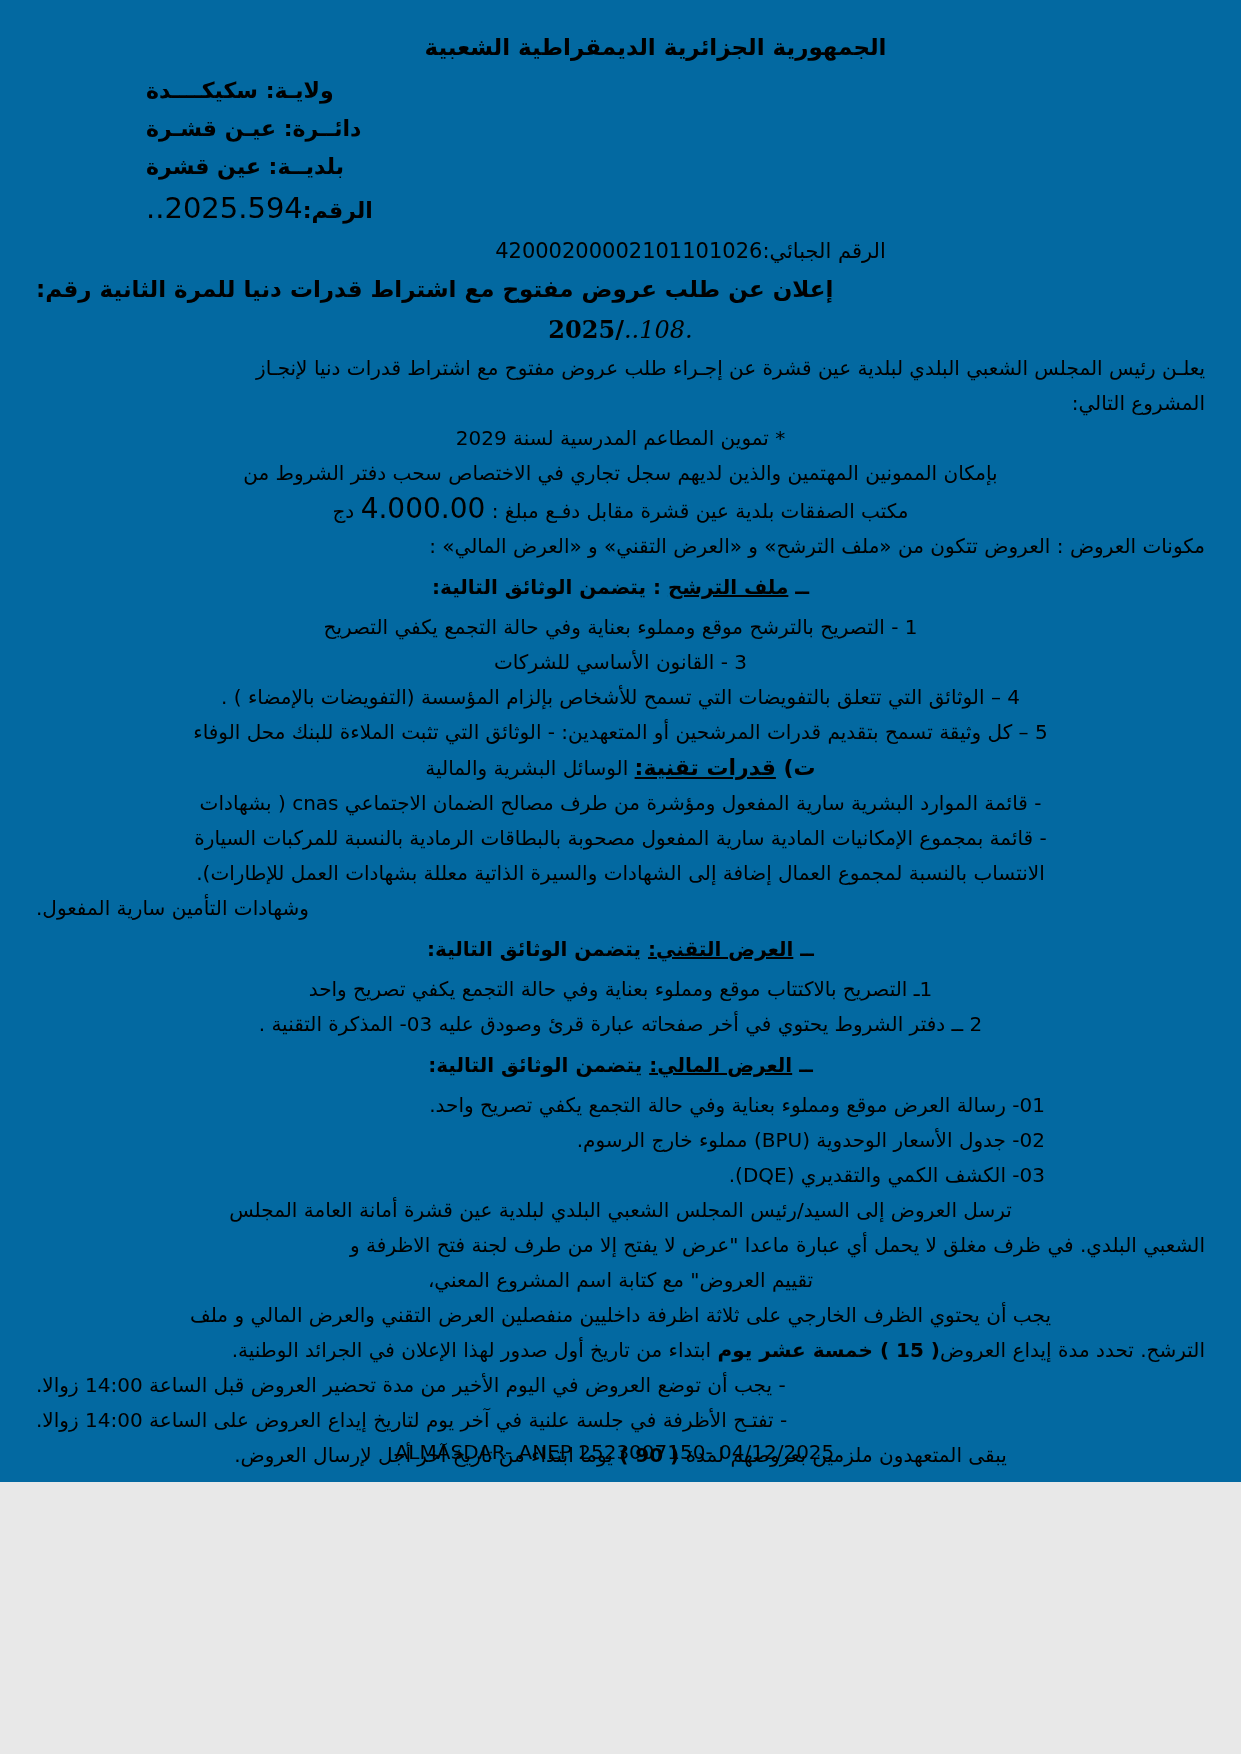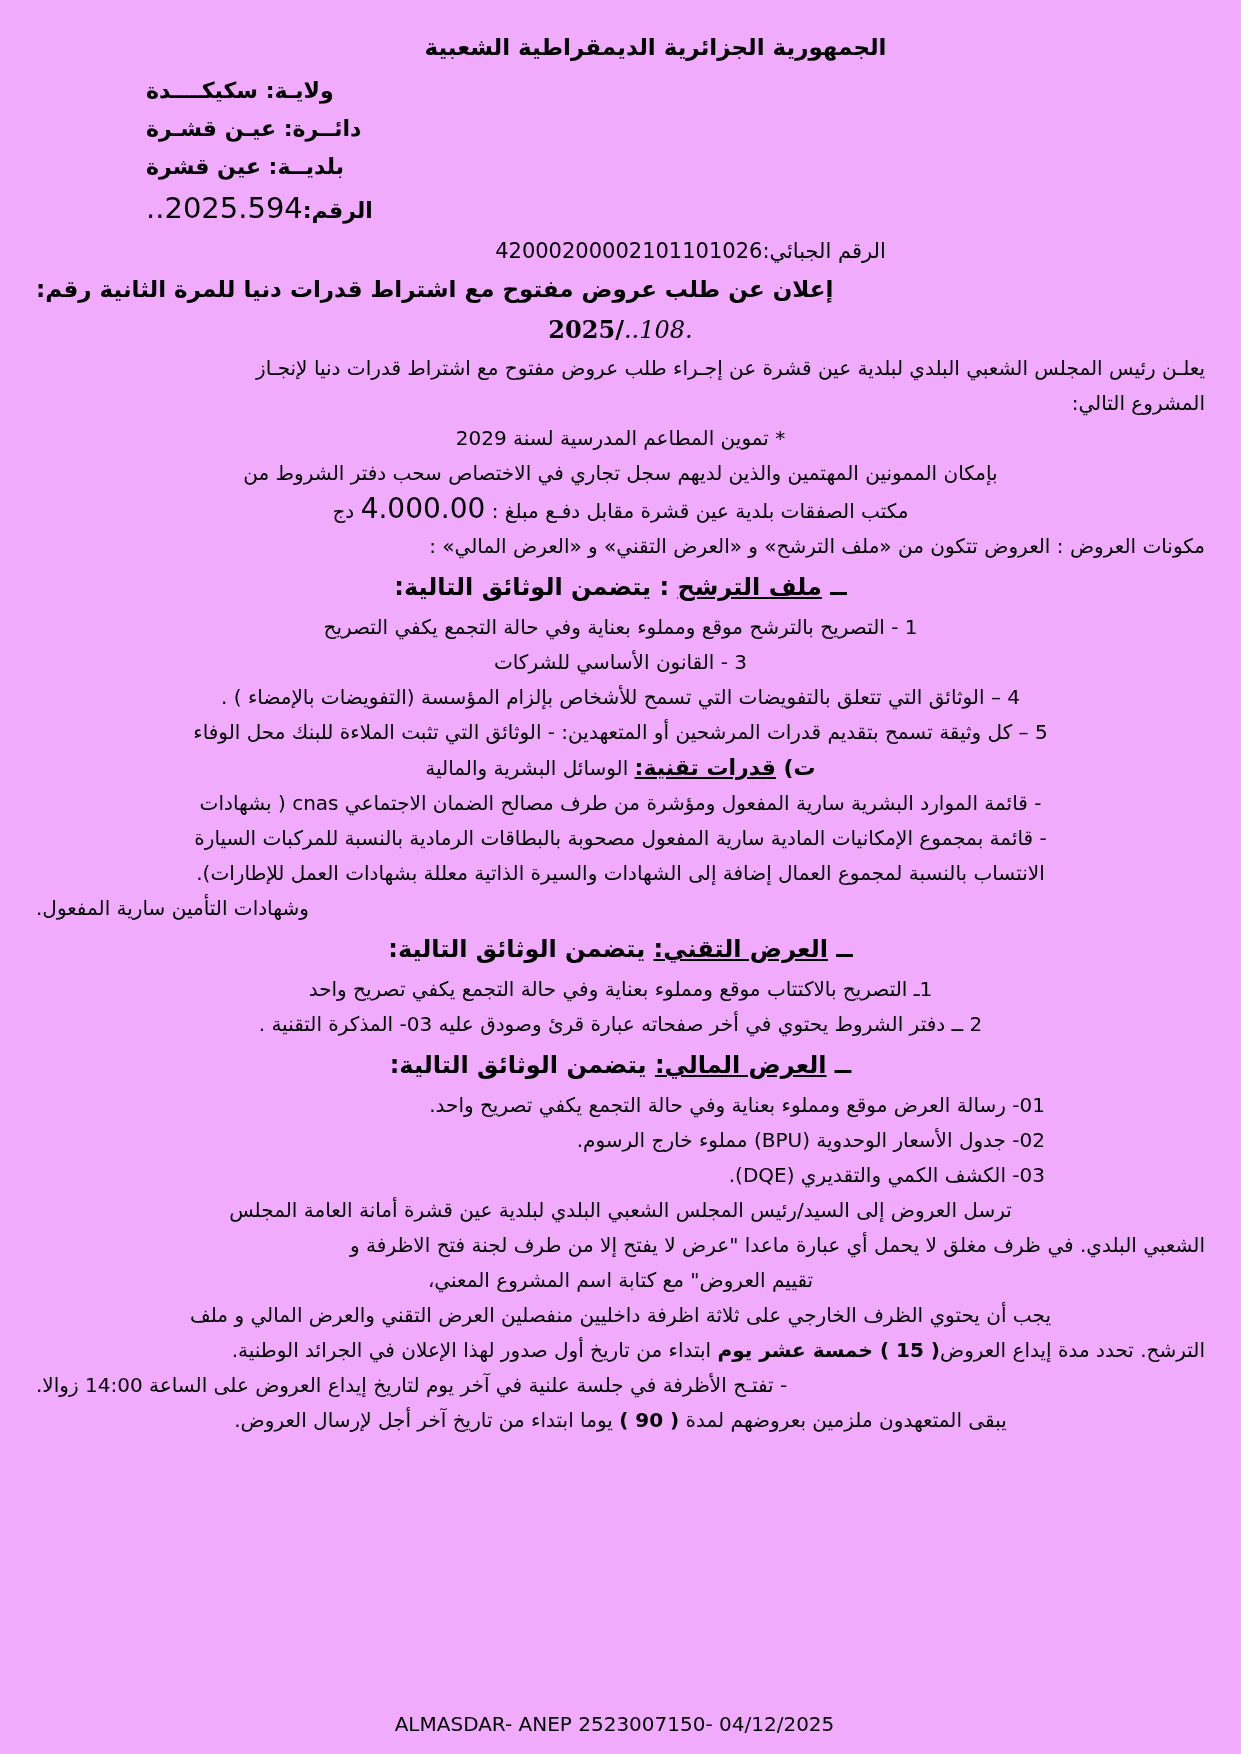--- a/index.html
+++ b/index.html
@@ -1,20 +1,20 @@
 <!DOCTYPE html>
 <html lang="ar"><head>
 <meta charset="utf-8">
 <style>
   html,body{margin:0;padding:0;background:#e8e8e8;}
   .page{
     position:relative;
-    width:1241px;height:1754px;
+    width:1241px;height:1482px;
     margin:0 auto;
-    background:#f0abfc;
+    background:#0369a1;
     color:#000000;
     direction:rtl;
     font-family:"DejaVu Sans",sans-serif;
     overflow:hidden;
   }
   .content{padding:26px 36px 0 36px;}
   .line{font-size:20px;line-height:35px;}
   .c{text-align:center;}
   .r{text-align:right;}
   .b{font-weight:bold;}
@@ -24,21 +24,21 @@
   .admin-line{font-size:22px;font-weight:bold;line-height:38px;text-align:left;}
   .ref-line{font-size:22px;font-weight:bold;line-height:44px;text-align:left;padding-left:0;}
   .num-big{font-size:29px;font-weight:normal;font-family:"DejaVu Sans",sans-serif;direction:ltr;unicode-bidi:embed;}
   .tax-line{font-size:21px;line-height:36px;text-align:center;padding-left:140px;}
   .main-title{font-size:23px;font-weight:bold;text-align:left;line-height:40px;}
   .title-number{font-size:24px;text-align:center;line-height:42px;}
   .tn-bold{font-weight:bold;font-family:"DejaVu Serif",serif;}
   .tn-italic{font-style:italic;font-family:"DejaVu Serif",serif;}
   .ltr{direction:ltr;unicode-bidi:embed;}
   .fee-big{font-size:28px;font-family:"DejaVu Sans",sans-serif;}
-  .heading{font-size:24px;font-weight:bold;text-align:center;line-height:46px;}
+  .heading{font-size:20px;font-weight:bold;text-align:center;line-height:46px;}
   .ind-r{padding-right:160px;text-align:right;}
   .ind-r-sm{padding-right:70px;text-align:left;}
   .footer{
     position:absolute;left:0;right:12px;bottom:18px;
     text-align:center;
     font-size:20px;
     direction:ltr;
     font-family:"DejaVu Sans",sans-serif;
     color:#000;
   }
@@ -94,19 +94,20 @@
 
     <div class="line ind-r">01- رسالة العرض موقع ومملوء بعناية وفي حالة التجمع يكفي تصريح واحد.</div>
     <div class="line ind-r">02- جدول الأسعار  الوحدوية (BPU) مملوء خارج الرسوم.</div>
     <div class="line ind-r">03- الكشف الكمي والتقديري (DQE).</div>
 
     <div class="line c">ترسل العروض إلى السيد/رئيس المجلس الشعبي البلدي لبلدية عين قشرة   أمانة العامة المجلس</div>
     <div class="line r">الشعبي البلدي. في ظرف مغلق لا يحمل أي عبارة ماعدا "عرض لا يفتح إلا من طرف لجنة فتح الاظرفة و</div>
     <div class="line c">تقييم العروض" مع كتابة اسم المشروع المعني،</div>
     <div class="line c">يجب أن يحتوي الظرف الخارجي على ثلاثة اظرفة داخليين منفصلين العرض التقني والعرض المالي و ملف</div>
     <div class="line r"><span>الترشح. تحدد مدة إيداع العروض</span><span class="b">( 15 ) خمسة عشر يوم</span><span> ابتداء من تاريخ أول صدور لهذا الإعلان في الجرائد الوطنية.</span></div>
+    <div class="line ind-r-sm">- يجب أن توضع العروض في اليوم الأخير من مدة تحضير العروض قبل الساعة  14:00 زوالا.</div>
     <div class="line ind-r-sm">- تفتـح الأظرفة في جلسة علنية  في آخر يوم لتاريخ إيداع العروض على الساعة  14:00 زوالا.</div>
     <div class="line c"><span>يبقى المتعهدون ملزمين بعروضهم لمدة </span><span class="b">( 90 )</span><span> يوما ابتداء من تاريخ آخر أجل لإرسال العروض.</span></div>
 
   </div>
 
   <div class="footer">ALMASDAR- ANEP 2523007150- 04/12/2025</div>
 </div>
 
 </body></html>

